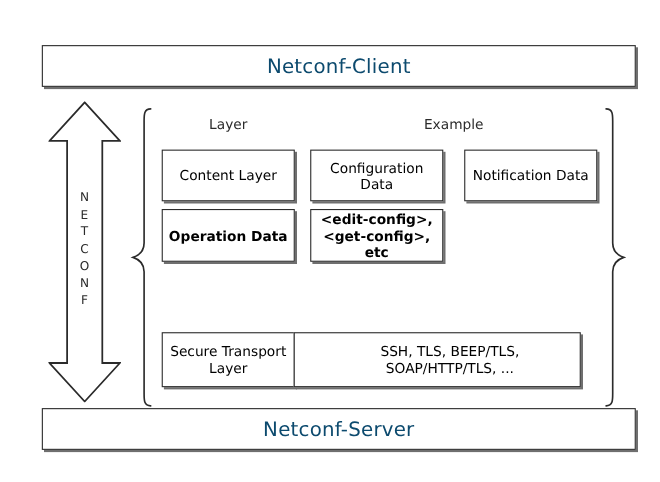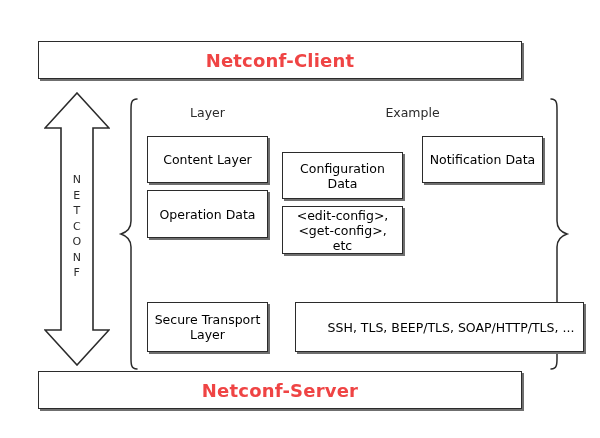--- a/index.html
+++ b/index.html
@@ -16,32 +16,32 @@
     width: 600px;
     height: 438px;
     background: #ffffff;
     overflow: hidden;
   }
 
   
   .endpoint {
     position: absolute;
     left: 38px;
-    width: 484px;
+    width: 540px;
     height: 38px;
     border: 1.6px solid #2b2b2b;
     background: #ffffff;
     box-shadow: 2px 2px 0 0 #6f6f6f;
     display: flex;
     align-items: center;
     justify-content: center;
     font-size: 18px;
-    font-weight: bold;
+    font-weight: normal;
     letter-spacing: .2px;
-    color: #ef4444;
+    color: #0c4a6e;
     box-sizing: border-box;
   }
   #client-bar { top: 41px; }
   #server-bar { top: 371px; text-align: center; }
 
   
   #netconf-arrow {
     position: absolute;
     left: 44px;
     top: 92px;
@@ -96,26 +96,26 @@
     justify-content: center;
     text-align: center;
     font-size: 12.5px;
     line-height: 15px;
     color: #000000;
     box-sizing: border-box;
     padding: 2px 4px;
     white-space: pre-line;
   }
   .layer-box   { left: 147px; width: 121px; }
-  .ex-narrow-a { left: 282px; width: 121px; margin-top: 16px; }
+  .ex-narrow-a { left: 282px; width: 121px; }
   .ex-narrow-b { left: 422px; width: 121px; }
-  .ex-wide     { left: 295px; width: 289px; padding-left: 27px; }
+  .ex-wide     { left: 267px; width: 261px; padding-left: 27px; }
 
   .row1 { top: 136px; height: 47px; }
-  .row2 { top: 190px; height: 48px; }
+  .row2 { top: 190px; height: 48px; font-weight: bold; }
   .row3 { top: 246px; height: 49px; }
   .row4 { top: 302px; height: 50px; }
 </style>
 </head>
 <body>
 
 <div id="canvas">
 
   <div class="endpoint" id="client-bar">
     <span>Netconf-Client</span>

